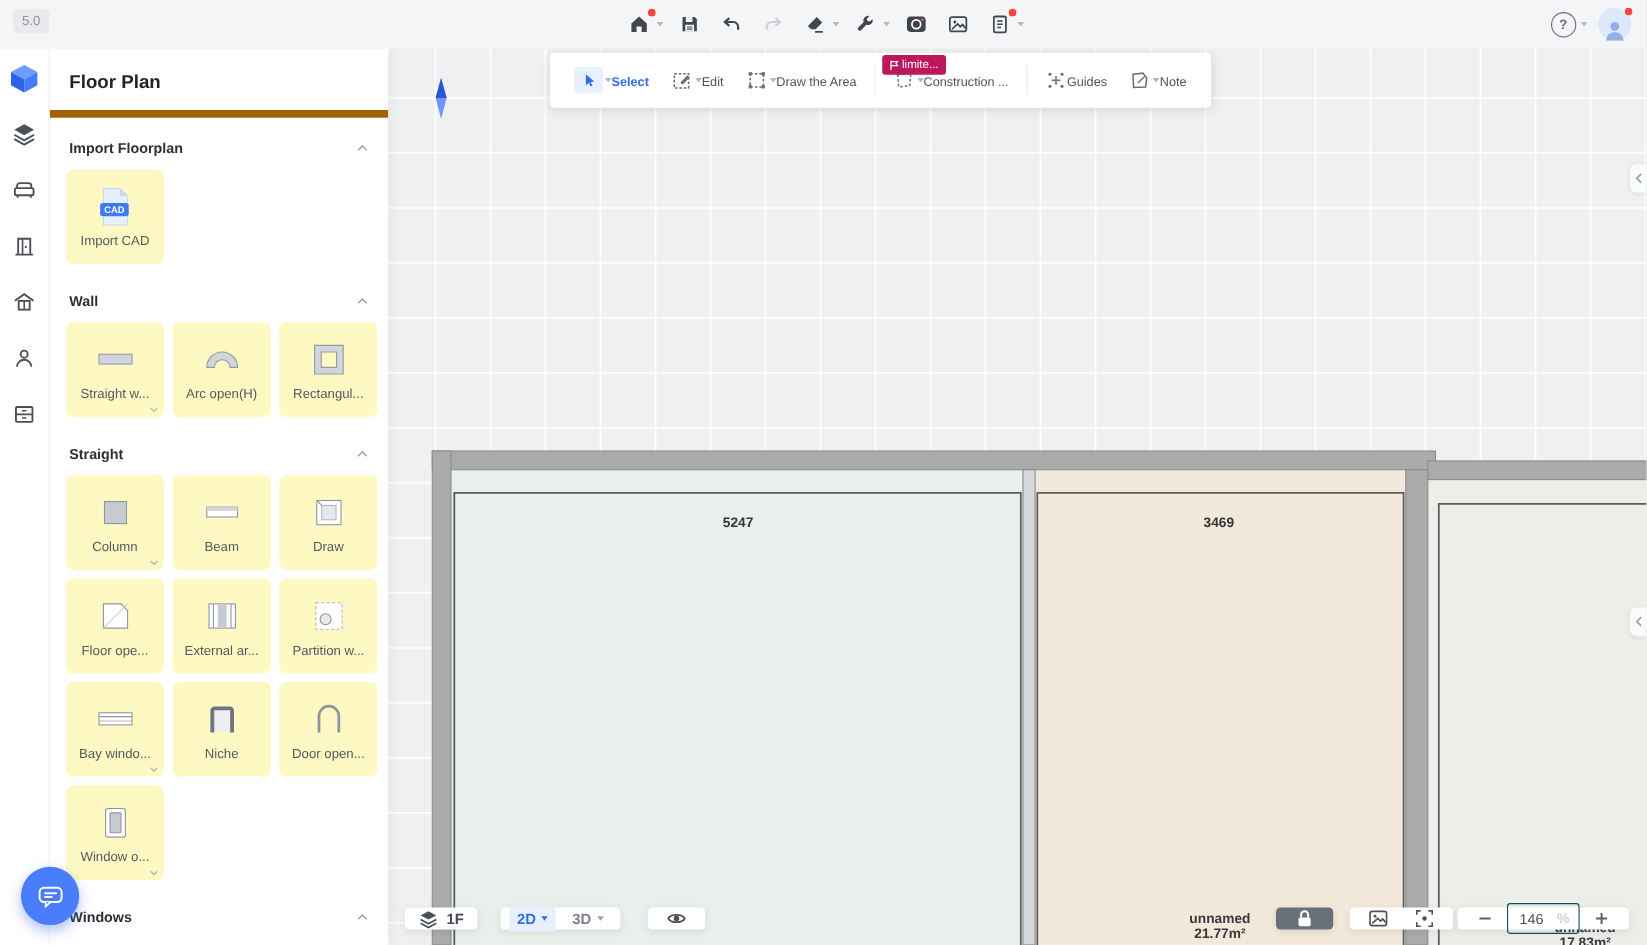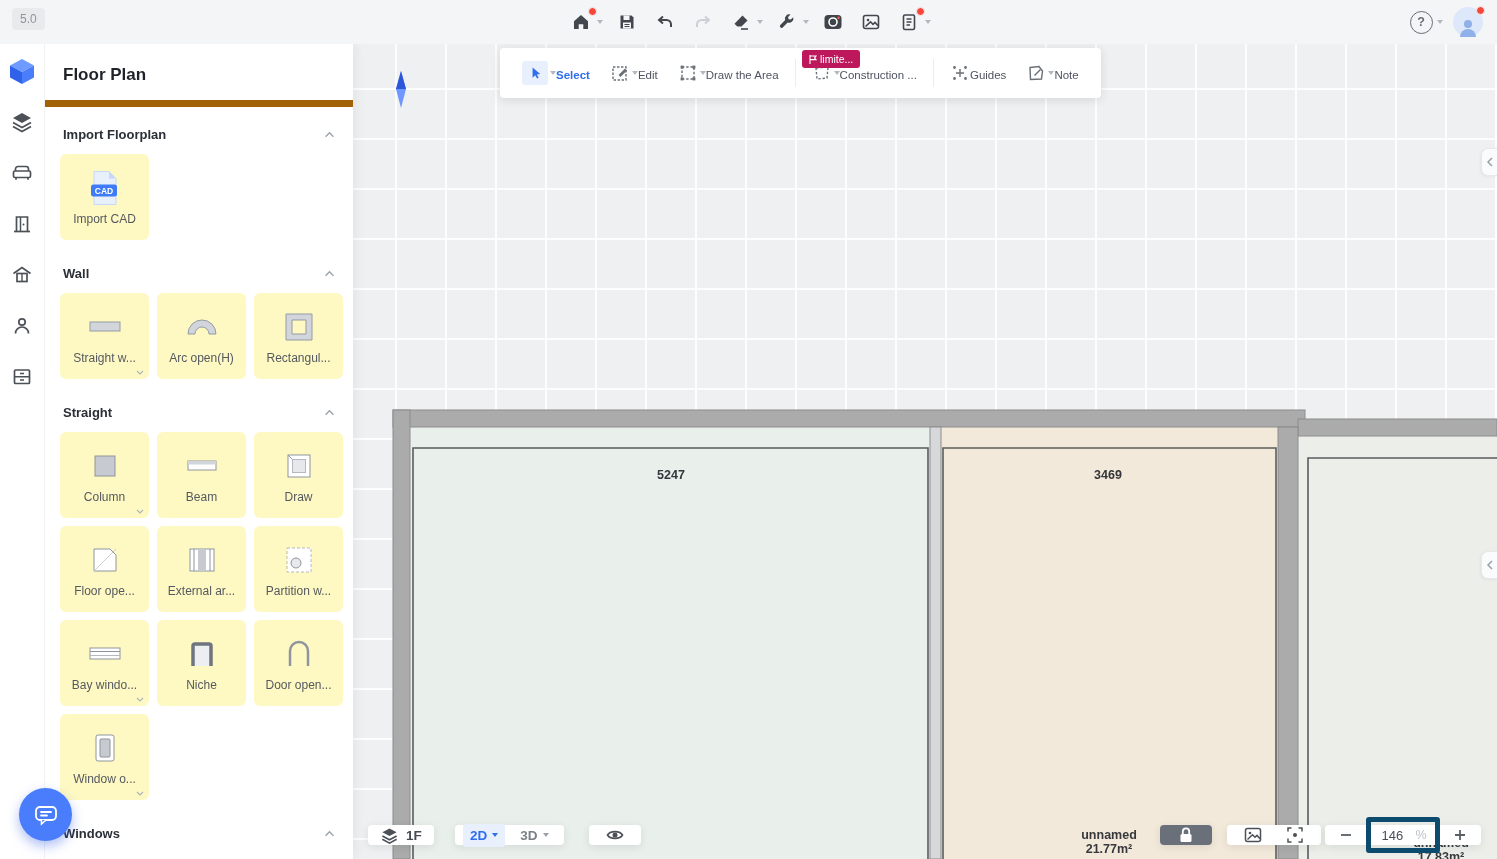--- a/index.html
+++ b/index.html
@@ -78,21 +78,21 @@
   .view-btn{display:flex;align-items:center;gap:3px;padding:4px 7px;border-radius:3px;
     font-size:13.5px;font-weight:bold;cursor:pointer;}
   .view-2d{background:#e8f0fe;color:#2f6fed;justify-content:flex-end;}
   .view-3d{color:#7b8188;}
   .chev-blue{border-top-color:#2f6fed;}
   .chev-gray{border-top-color:#9aa0a8;}
   .eye-grp{left:589px;width:52px;justify-content:center;}
   .lock-grp{left:1160px;width:52px;justify-content:center;background:#6a7079;}
   .imgscan-grp{left:1227px;width:94px;justify-content:center;gap:20px;}
   .zoom-grp{left:1325px;width:156px;justify-content:center;gap:9px;}
-  .zoom-field{display:flex;align-items:center;border:5px solid #0c4a6e;border-radius:3px;height:26px;padding:0 8px;gap:0;}
+  .zoom-field{display:flex;align-items:center;border:1px solid #0c4a6e;border-radius:3px;height:26px;padding:0 8px;gap:0;}
   .zoom-field input{width:32px;border:none;outline:none;background:transparent;font-size:13px;color:#4a4f57;
     font-family:"Liberation Sans",sans-serif;}
   .zoom-unit{font-size:12.5px;color:#bdc1c7;}
   .pm-btn{width:22px;height:22px;display:flex;align-items:center;justify-content:center;cursor:pointer;}
 
   
   .chat{position:absolute;left:19px;bottom:18px;width:53px;height:53px;border-radius:50%;
     background:#4a7dfc;box-shadow:0 5px 12px rgba(52,96,230,.4);display:flex;align-items:center;
     justify-content:center;z-index:7;cursor:pointer;}
 </style>

